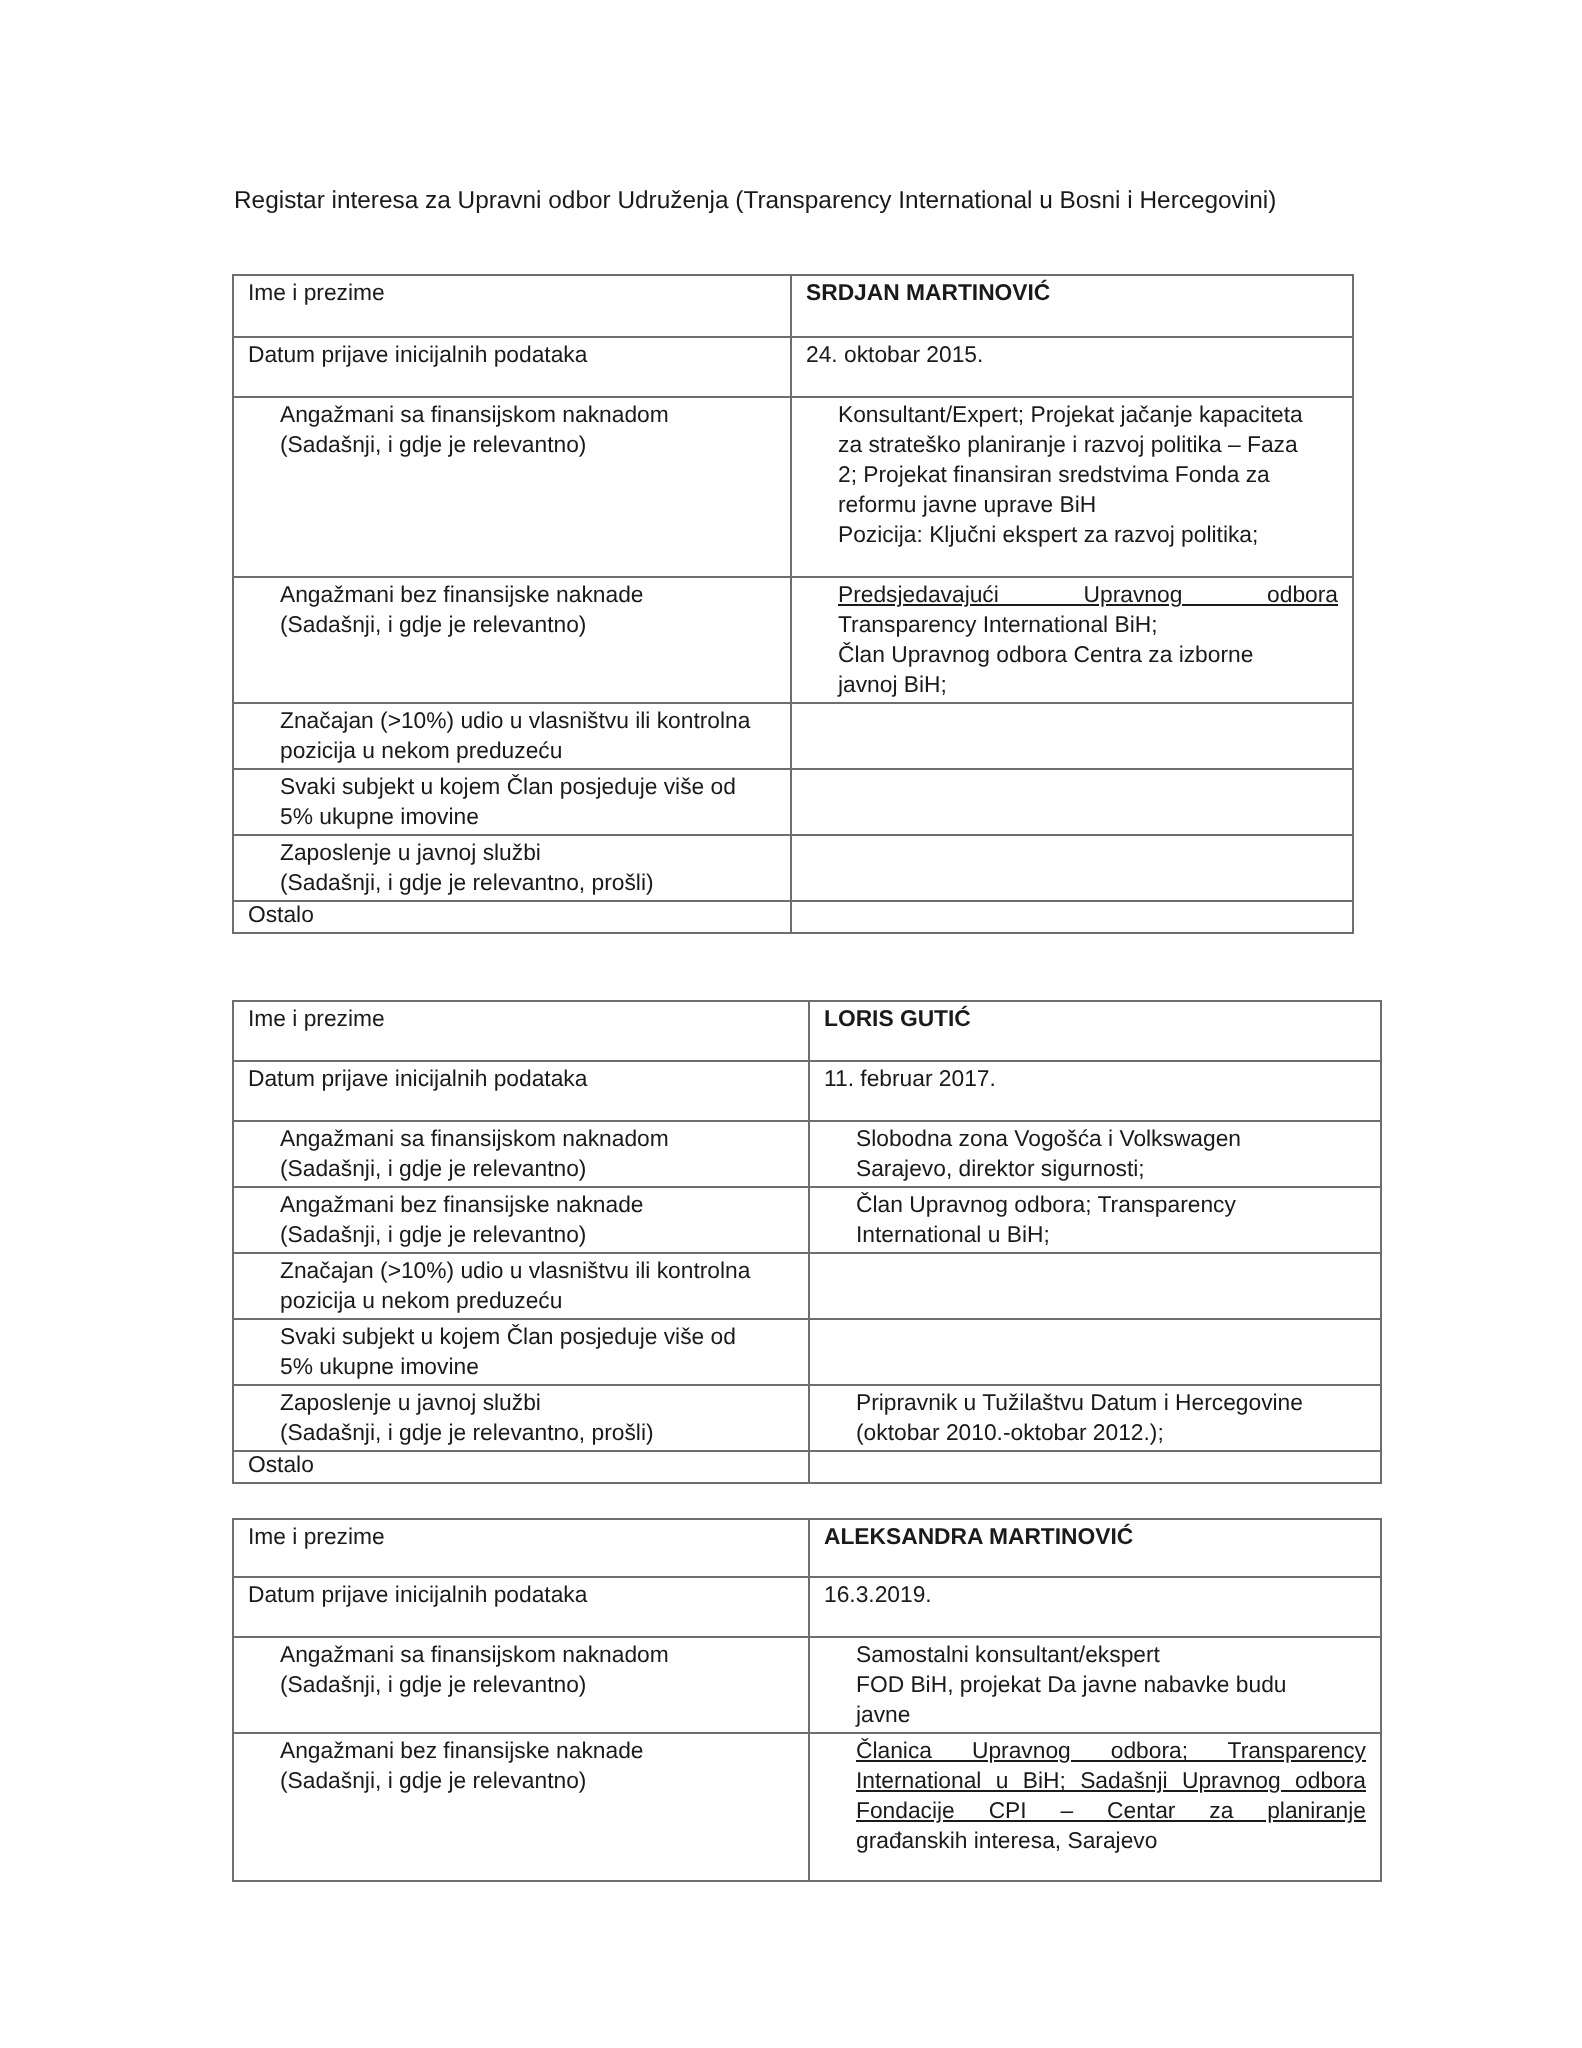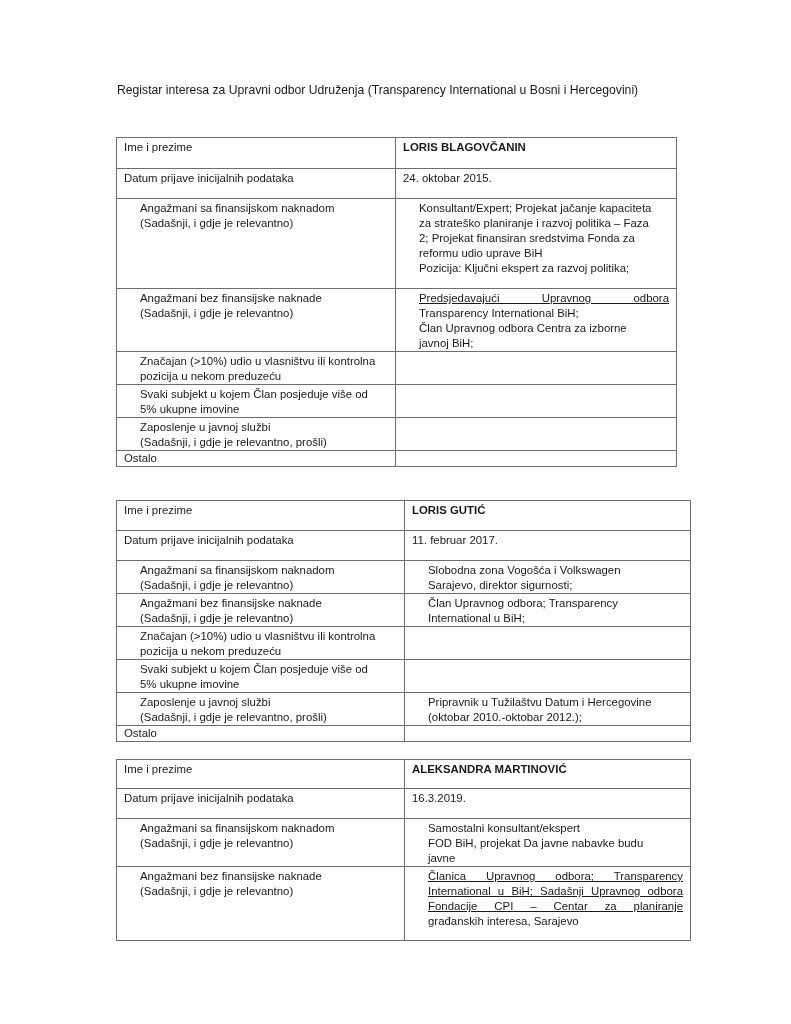--- a/index.html
+++ b/index.html
@@ -1,18 +1,18 @@
 <!DOCTYPE html>
 <html><head>
 <meta charset="utf-8">
 <style>
   html, body { margin: 0; padding: 0; background: #ffffff; }
   body { width: 791px; height: 1024px; position: relative; overflow: hidden;
          font-family: "Liberation Sans", sans-serif; color: #1a1a1a; font-size: 11.4px; }
-  .title { position: absolute; left: 117px; top: 83px; font-size: 12.2px; white-space: nowrap; }
+  .title { position: absolute; left: 117px; top: 93px; font-size: 12.2px; white-space: nowrap; }
   table.reg { position: absolute; border-collapse: collapse; table-layout: fixed; padding-left: 46px; }
   table.reg td { border: 1px solid #6e6e6e; vertical-align: top; padding: 2px 7px 0 7px;
                  line-height: 15px; font-size: 11.4px; }
   .bold { font-weight: bold; }
   .justline { text-align: justify; text-align-last: justify; text-decoration: underline; }
   #t1 { left: 116px; top: 137px; width: 560px; }
   #t1 col.c1 { width: 279px; } #t1 col.c2 { width: 281px; }
   #t2 { left: 116px; top: 500px; width: 574px; }
   #t2 col.c1 { width: 288px; } #t2 col.c2 { width: 286px; }
   #t3 { left: 116px; top: 759px; width: 574px; }
@@ -25,36 +25,36 @@
 <div class="title">Registar interesa za Upravni odbor Udruženja (Transparency International u Bosni i Hercegovini)</div>
 
 <table class="reg" id="t1">
   <colgroup>
       <col class="c1">
       <col class="c2">
     </colgroup>
   <tbody>
       <tr style="height:31px">
     <td>Ime i prezime</td>
-    <td class="bold">LORIS BLAGOVČANIN</td>
+    <td class="bold">SRDJAN MARTINOVIĆ</td>
   </tr>
   <tr style="height:30px">
     <td>Datum prijave inicijalnih podataka</td>
     <td>24. oktobar 2015.</td>
   </tr>
   <tr style="height:90px">
     <td>
       <span class="l">Angažmani sa finansijskom naknadom</span>
       <span class="l">(Sadašnji, i gdje je relevantno)</span>
     </td>
     <td>
       <span class="l">Konsultant/Expert; Projekat jačanje kapaciteta</span>
       <span class="l">za strateško planiranje i razvoj politika – Faza</span>
       <span class="l">2; Projekat finansiran sredstvima Fonda za</span>
-      <span class="l">reformu udio uprave BiH</span>
+      <span class="l">reformu javne uprave BiH</span>
       <span class="l">Pozicija: Ključni ekspert za razvoj politika;</span>
     </td>
   </tr>
   <tr style="height:61px">
     <td>
       <span class="l">Angažmani bez finansijske naknade</span>
       <span class="l">(Sadašnji, i gdje je relevantno)</span>
     </td>
     <td>
       <span class="l justline">Predsjedavajući Upravnog odbora</span>

